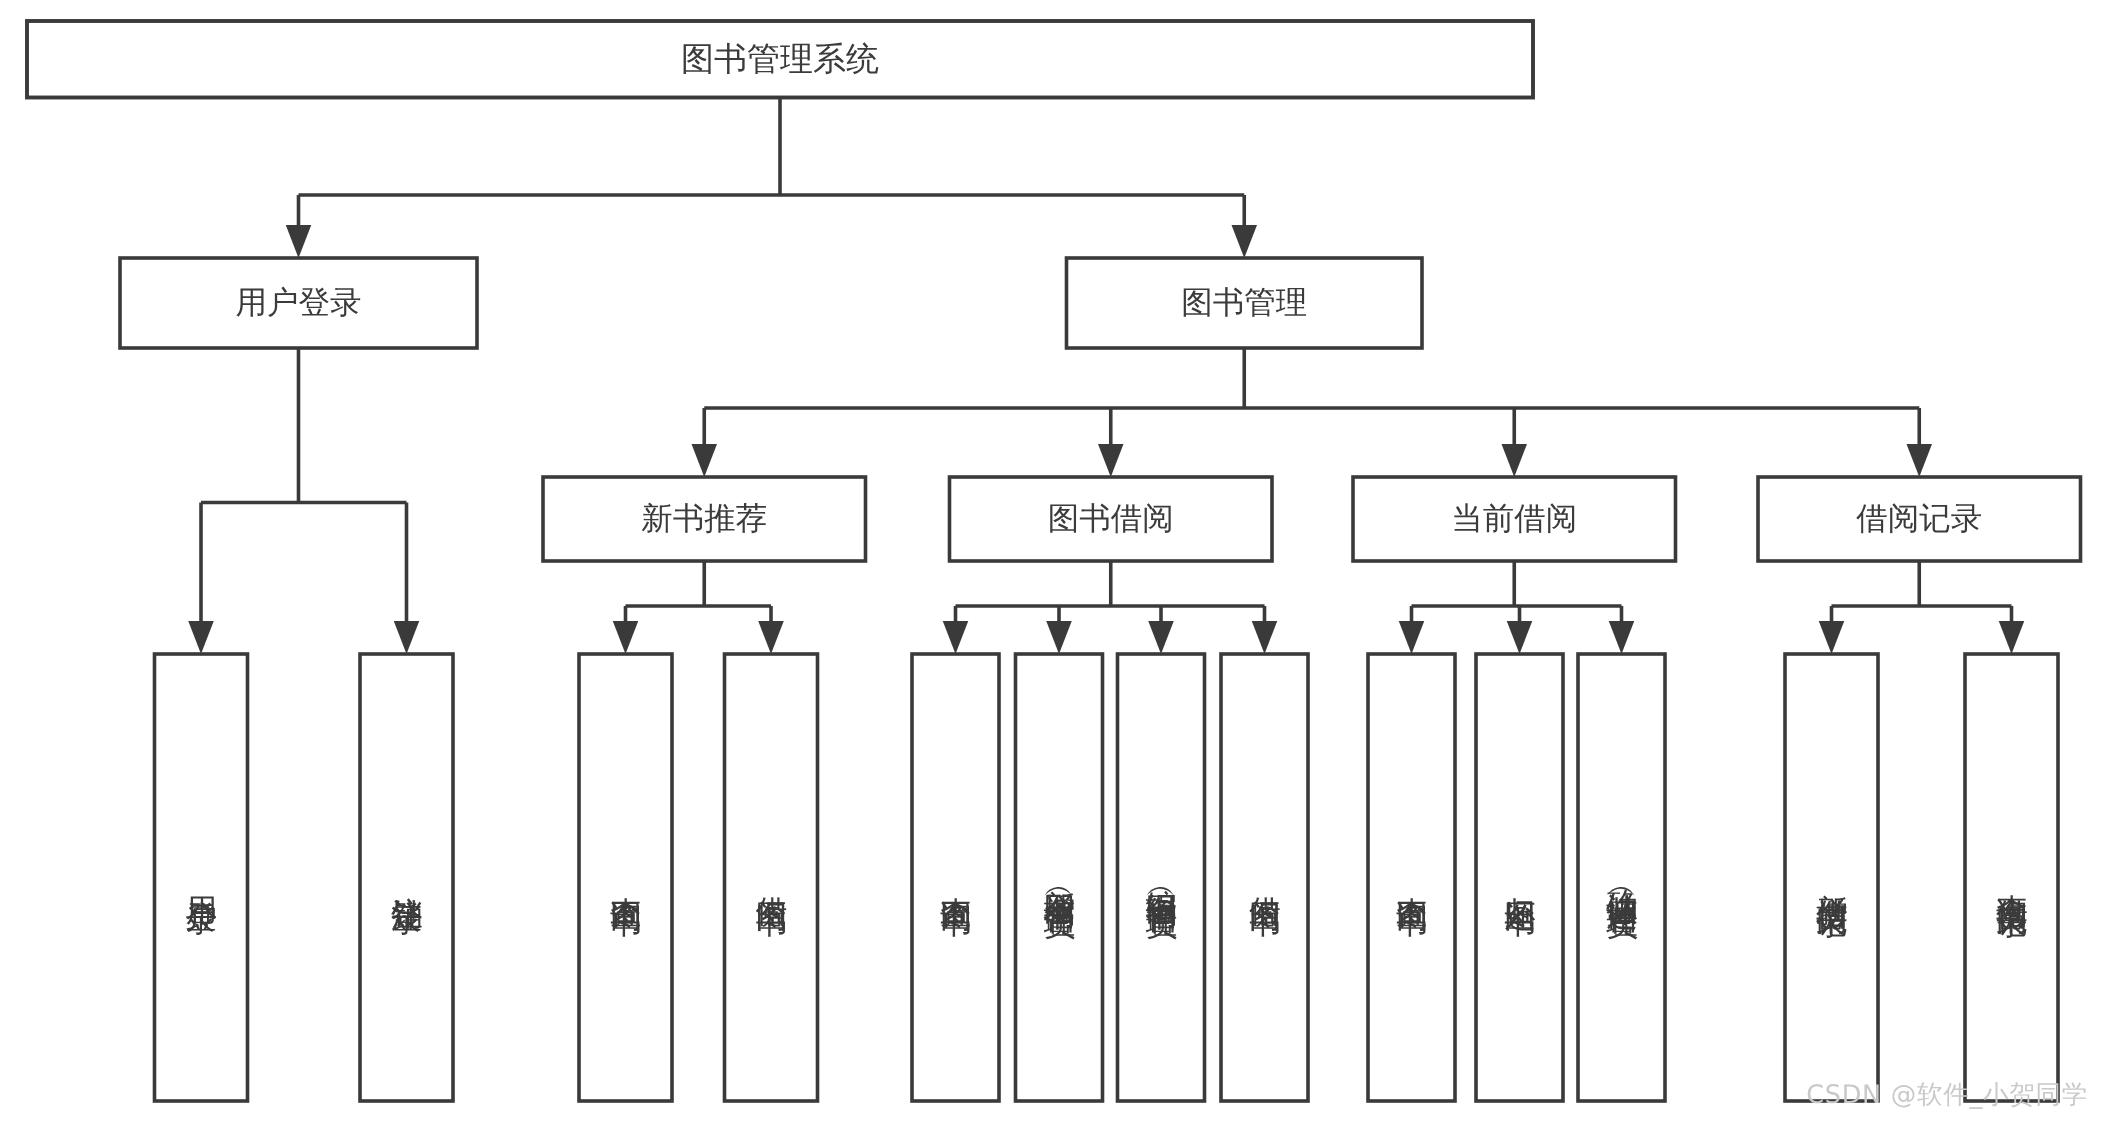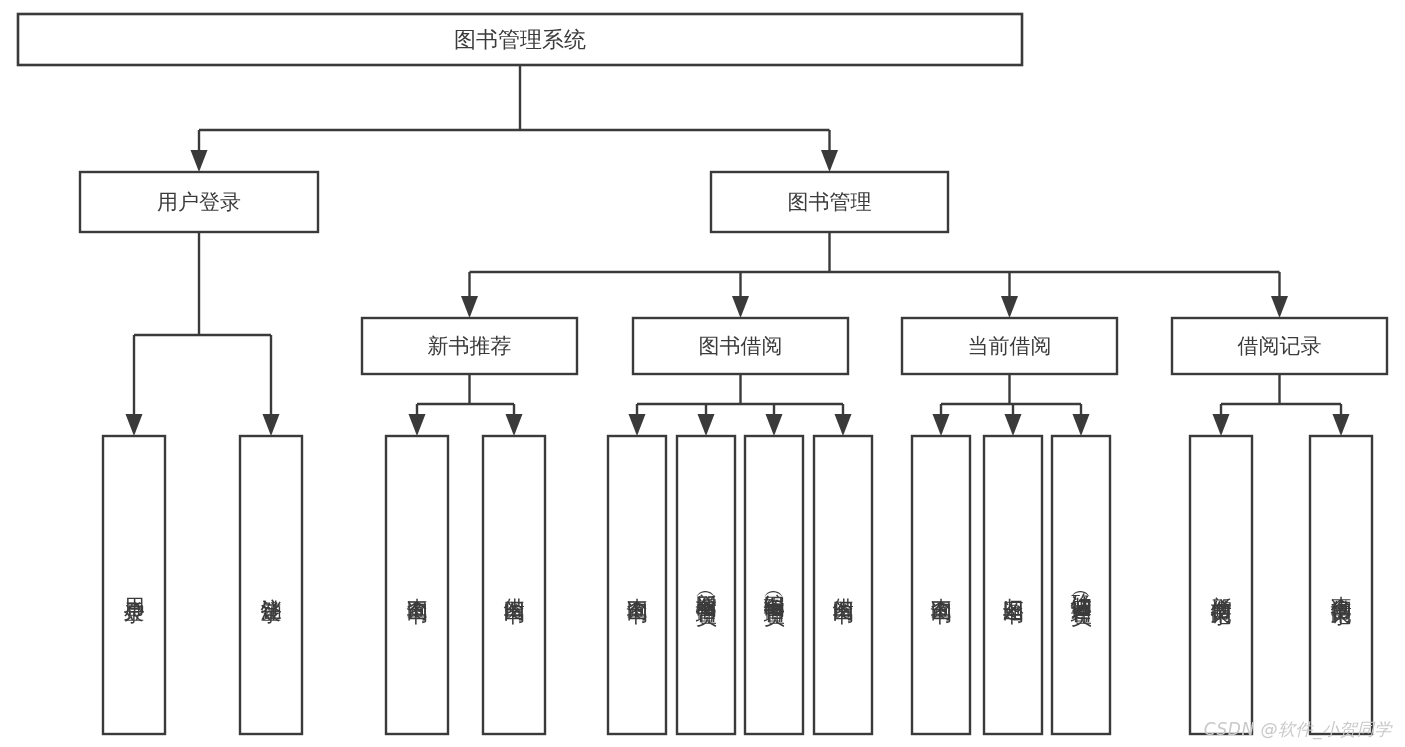--- a/index.html
+++ b/index.html
@@ -76,21 +76,20 @@
   }
   .watermark {
     position: absolute;
     right: 12px;
     bottom: 6px;
     font-family: "DejaVu Sans", "Liberation Sans", sans-serif;
     font-size: 17px;
     color: #c9c9c9;
     white-space: nowrap;
     letter-spacing: 0.5px;
-    font-style: italic;
   }
 </style>
 </head>
 <body>
 
 <div id="diagram-root">
   <svg class="diagram" id="diagram-svg" viewBox="0 0 1405 747" xmlns="http://www.w3.org/2000/svg">
       <g>
         <path class="connector" d="M 520 65 L 520 130"></path>
         <path class="connector" d="M 199 130 L 829.5 130"></path>

